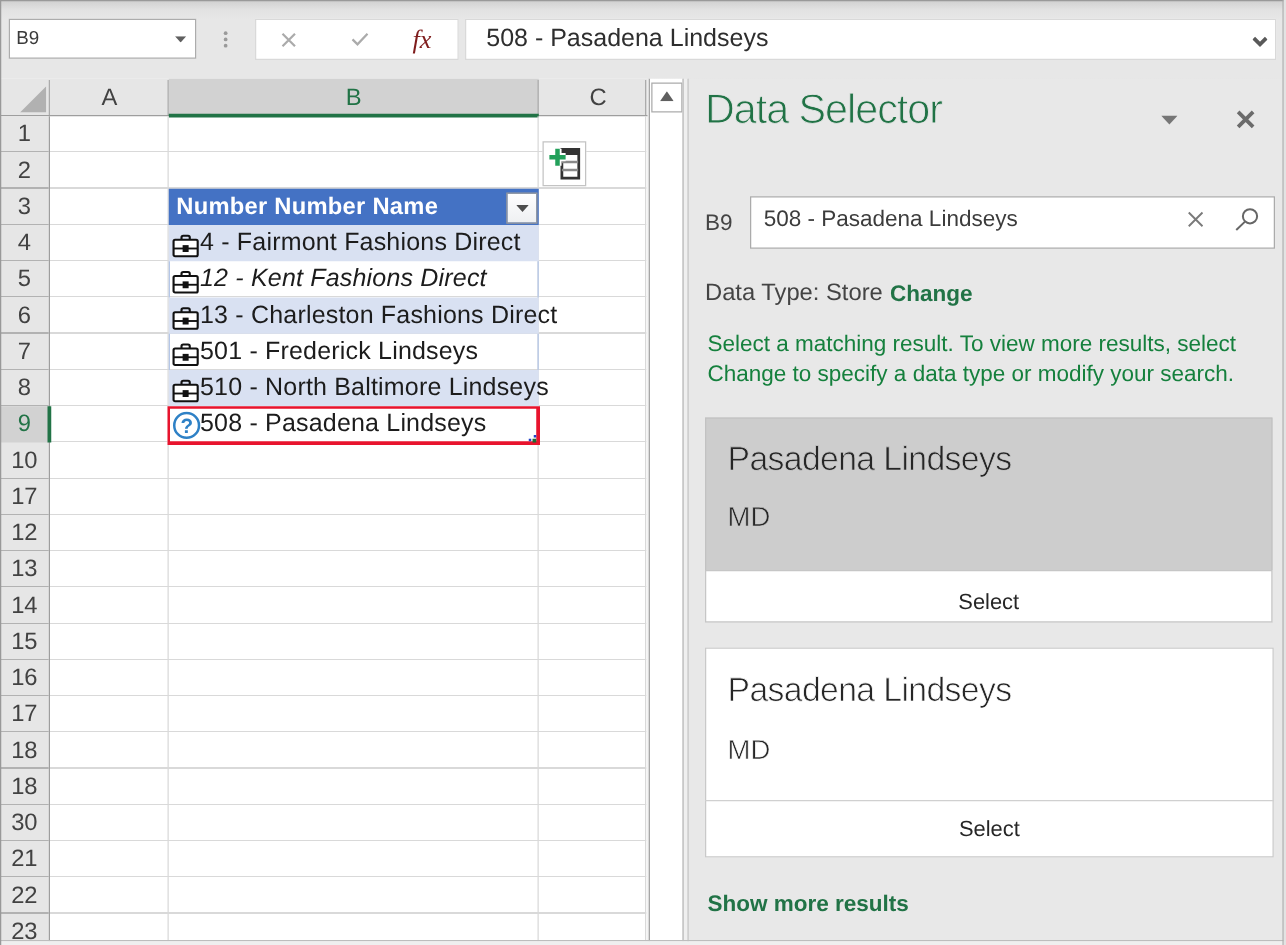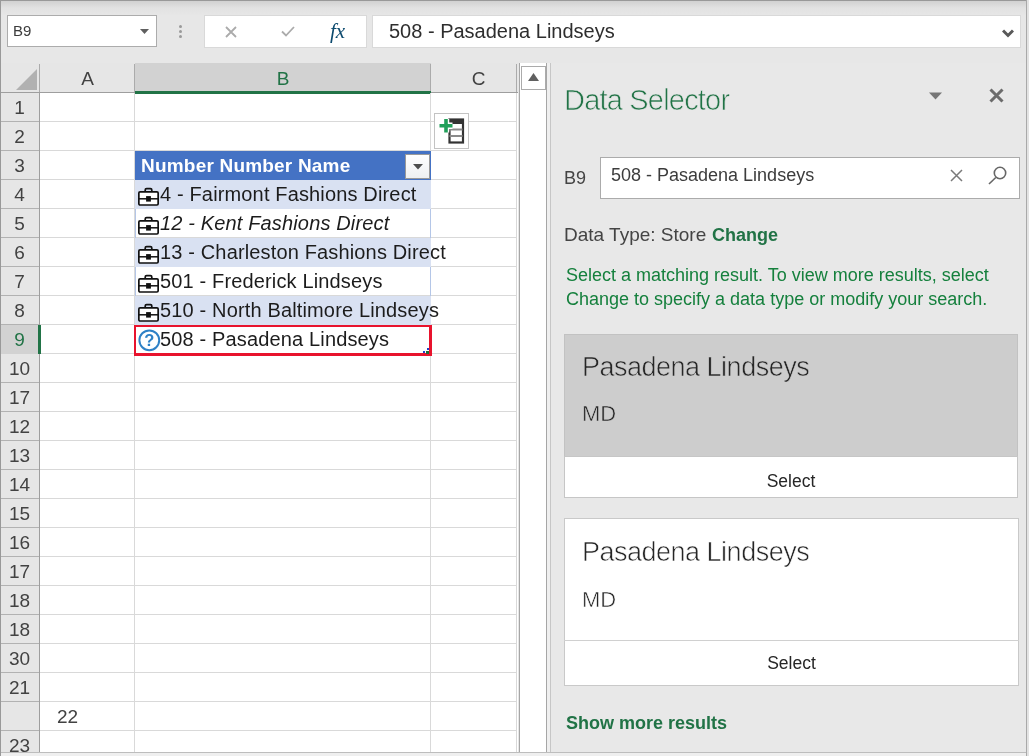--- a/index.html
+++ b/index.html
@@ -29,21 +29,21 @@
 <div class="abs" style="left:179px;top:30px;width:3px;height:3px;background:#9a9a9a;border-radius:50%;"></div>
 <div class="abs" style="left:179px;top:35px;width:3px;height:3px;background:#9a9a9a;border-radius:50%;"></div>
 
 <div class="abs" style="left:204px;top:15px;width:163px;height:33px;background:#fff;border:1px solid #d9d9d9;box-sizing:border-box;"></div>
 <svg class="abs" style="left:225px;top:26px;" width="12" height="12" viewBox="0 0 12 12">
   <path d="M1,1 L11,11 M11,1 L1,11" stroke="#ababab" stroke-width="1.8" fill="none"></path>
   </svg>
 <svg class="abs" style="left:281px;top:26px;" width="14" height="11" viewBox="0 0 14 11">
   <path d="M1,5.5 L5,9.5 L13,1" stroke="#ababab" stroke-width="1.8" fill="none"></path>
   </svg>
-<div class="abs" style="left:330px;top:15px;height:33px;line-height:33px;font-family:'Liberation Serif',serif;font-style:italic;font-size:21px;color:#0c4a6e;text-align:right;">fx</div>
+<div class="abs" style="left:330px;top:15px;height:33px;line-height:33px;font-family:'Liberation Serif',serif;font-style:italic;font-size:21px;color:#7f1d1d;text-align:right;">fx</div>
 
 <div class="abs" style="left:372px;top:15px;width:649px;height:33px;background:#fff;border:1px solid #d9d9d9;box-sizing:border-box;"></div>
 <div class="abs" style="left:389px;top:15px;height:33px;line-height:33px;font-size:20px;color:#2e2e2e;">508 - Pasadena Lindseys</div>
 <svg class="abs" style="left:1002px;top:29px;" width="12" height="9" viewBox="0 0 12 9">
   <path d="M1,1.5 L6,6.5 L11,1.5" stroke="#595959" stroke-width="3" fill="none"></path>
   </svg>
 
 <div class="abs" style="left:0;top:63px;width:518px;height:690px;background:#fff;"></div>
 
 <div class="abs" style="left:0;top:63px;width:518px;height:29px;background:#e6e6e6;"></div>
@@ -83,21 +83,21 @@
 <div class="abs rn" style="top:412px;">12</div>
 <div class="abs rn" style="top:441px;">13</div>
 <div class="abs rn" style="top:470px;">14</div>
 <div class="abs rn" style="top:499px;">15</div>
 <div class="abs rn" style="top:528px;">16</div>
 <div class="abs rn" style="top:557px;">17</div>
 <div class="abs rn" style="top:586px;">18</div>
 <div class="abs rn" style="top:615px;">18</div>
 <div class="abs rn" style="top:644px;">30</div>
 <div class="abs rn" style="top:673px;">21</div>
-<div class="abs rn" style="top:702px;padding-left:48px;">22</div>
+<div class="abs rn" style="top:702px;">22</div>
 <div class="abs rn" style="top:731px;">23</div>
 
 <div class="abs" style="left:40px;top:93px;width:477px;height:660px;
   background-image:repeating-linear-gradient(to bottom, transparent 0 28px, #d9d9d9 28px 29px);"></div>
 <div class="abs" style="left:134px;top:93px;width:1px;height:660px;background:#d9d9d9;"></div>
 <div class="abs" style="left:430px;top:93px;width:1px;height:660px;background:#d9d9d9;"></div>
 <div class="abs" style="left:516px;top:93px;width:1px;height:660px;background:#d9d9d9;"></div>
 
 <div class="abs" style="left:0;top:325px;width:39px;height:29px;background:#d2d2d2;"></div>
 <div class="abs" style="left:38px;top:325px;width:3px;height:29px;background:#217346;"></div>
@@ -175,21 +175,21 @@
 <svg class="abs" style="left:528px;top:73px;" width="11" height="8">
     <polygon points="5.5,0 11,8 0,8" fill="#606060"></polygon>
   </svg>
 
 <div class="abs" style="left:547px;top:63px;width:3px;height:690px;background:#efefef;"></div>
 <div class="abs" style="left:550px;top:63px;width:476px;height:693px;background:#e8e8e8;border-left:1px solid #c6c6c6;box-sizing:border-box;"></div>
 
 <div class="abs" style="left:1026px;top:0;width:1px;height:756px;background:#a9a9a9;z-index:45;"></div>
 <div class="abs" style="left:1027px;top:0;width:2px;height:756px;background:#e3e3e3;z-index:45;"></div>
 
-<div class="abs" style="left:564px;top:84px;width:300px;font-size:29px;letter-spacing:-0.8px;color:#217346;-webkit-text-stroke:0.7px #e8e8e8;">Data Selector</div>
+<div class="abs" style="left:564px;top:68px;width:300px;font-size:33px;letter-spacing:-0.8px;color:#217346;-webkit-text-stroke:0.7px #e8e8e8;">Data Selector</div>
 <svg class="abs" style="left:929px;top:92px;" width="13" height="8">
     <polygon points="0,0.5 13,0.5 6.5,7.5" fill="#767676"></polygon>
   </svg>
 <svg class="abs" style="left:989px;top:88px;" width="15" height="15" viewBox="0 0 15 15">
   <path d="M1.5,1.5 L13.5,13.5 M13.5,1.5 L1.5,13.5" stroke="#6b6b6b" stroke-width="3" fill="none"></path>
   </svg>
 
 <div class="abs" style="left:564px;top:157px;height:42px;line-height:42px;font-size:18px;color:#444;">B9</div>
 <div class="abs" style="left:600px;top:157px;width:420px;height:42px;background:#fff;border:1px solid #ababab;box-sizing:border-box;"></div>
 <div class="abs" style="left:611px;top:154px;height:42px;line-height:42px;font-size:18px;color:#3c3c3c;">508 - Pasadena Lindseys</div>

